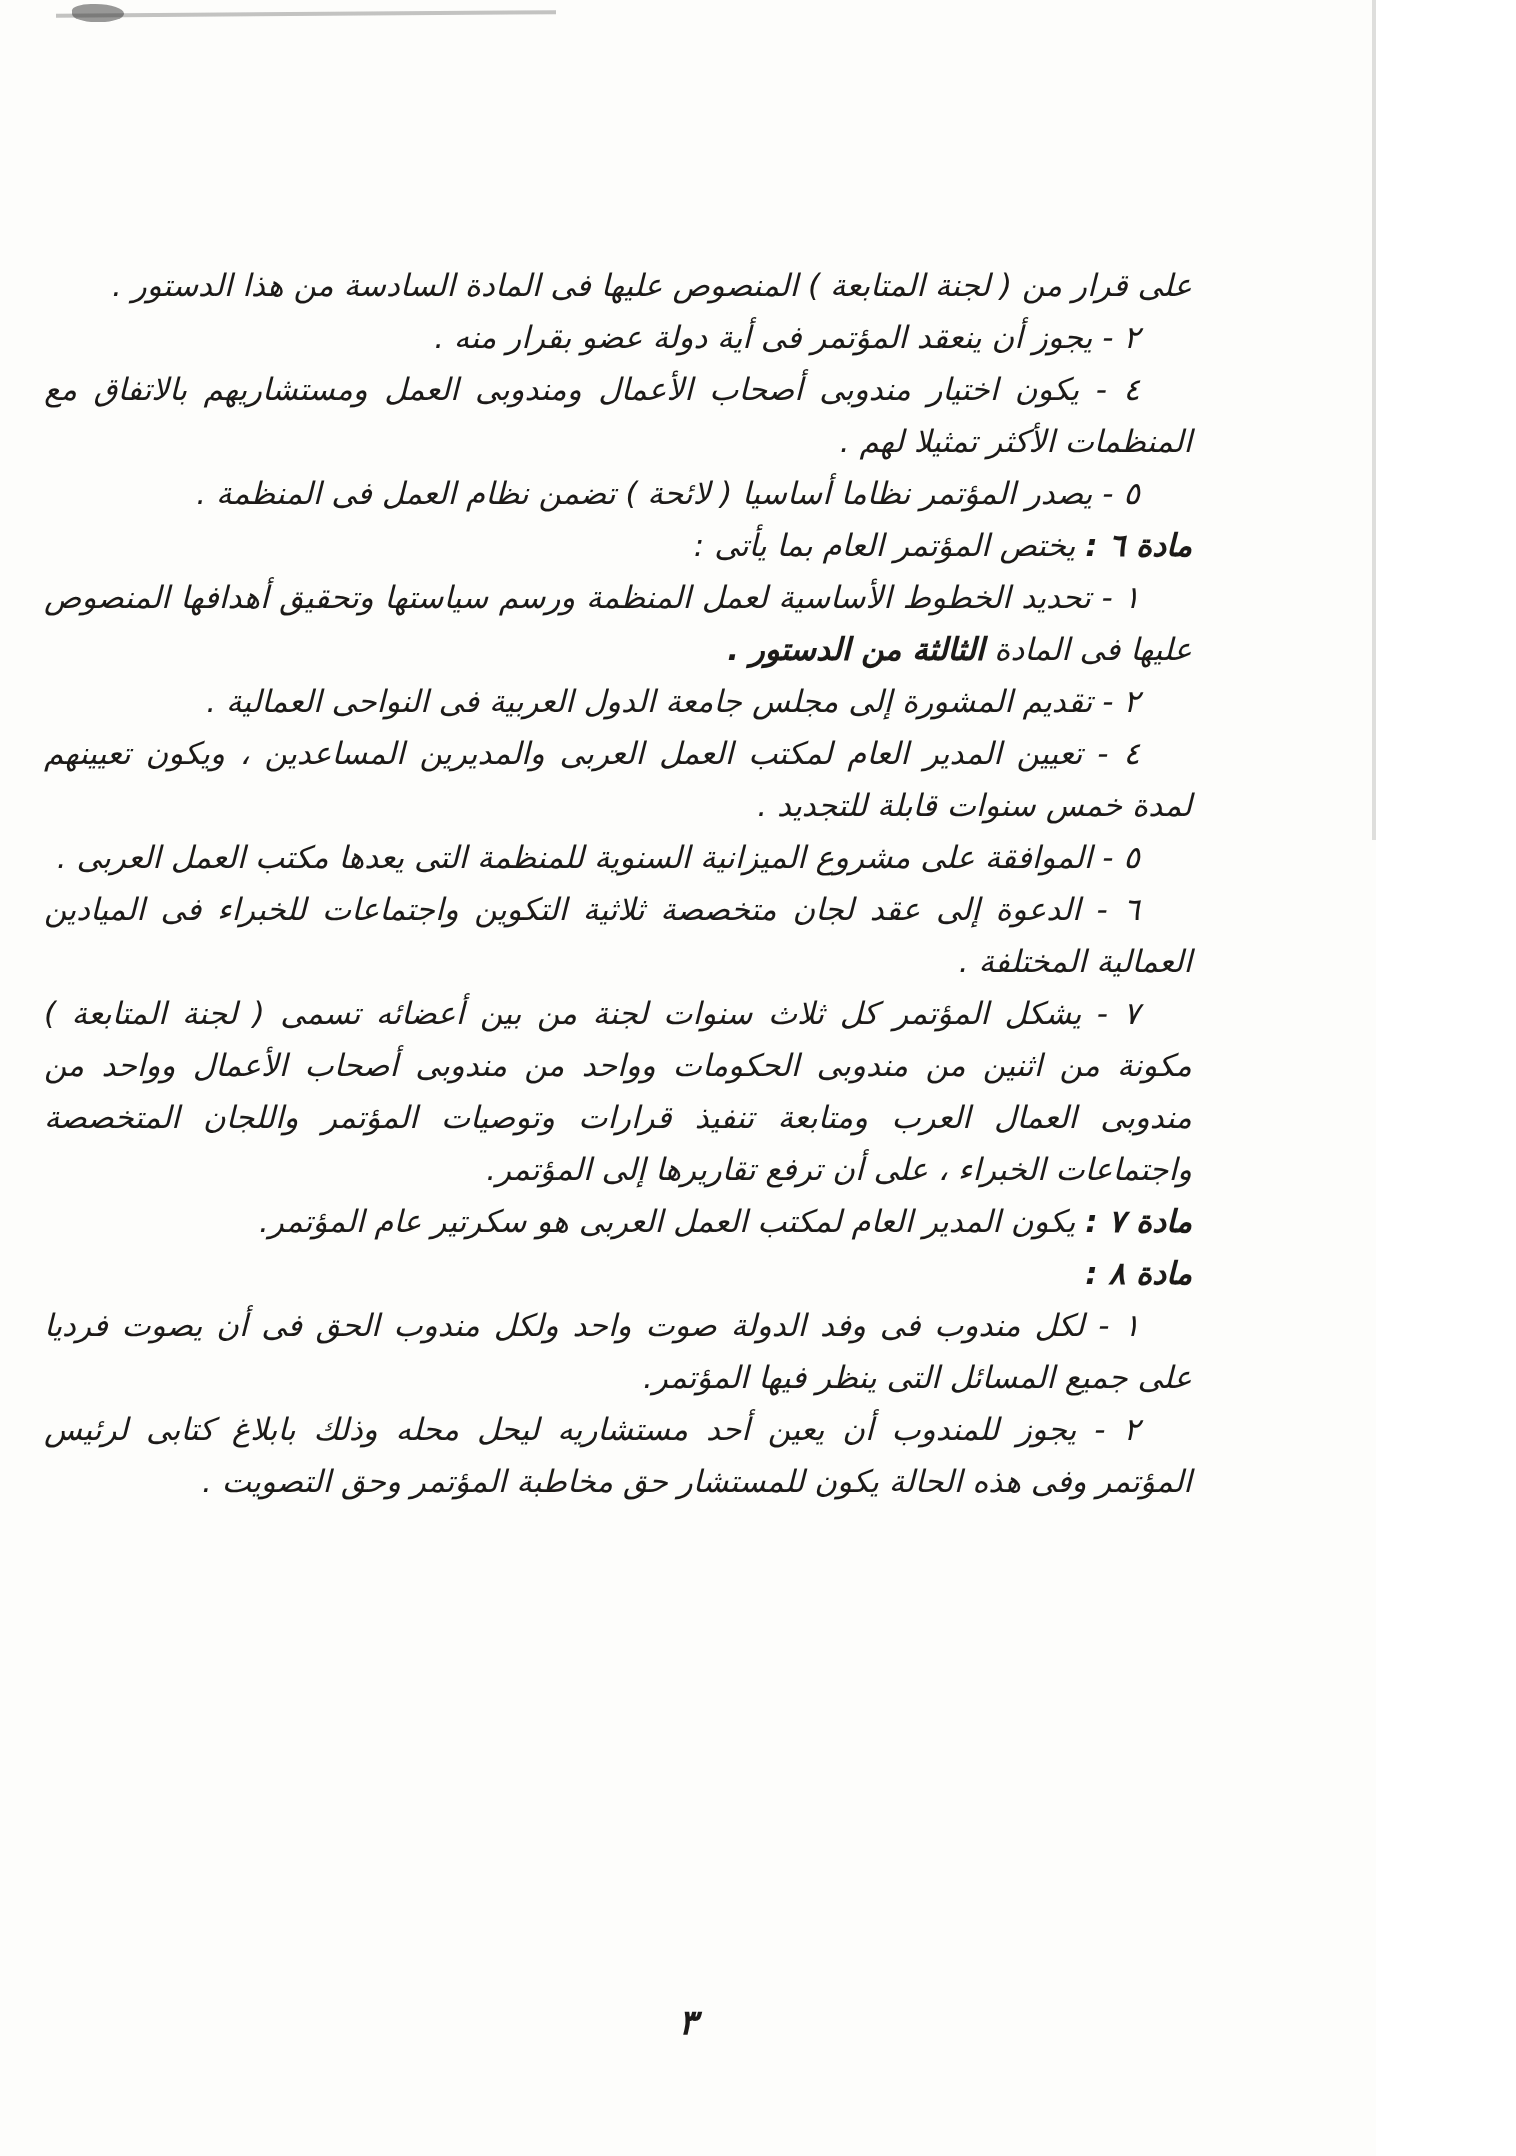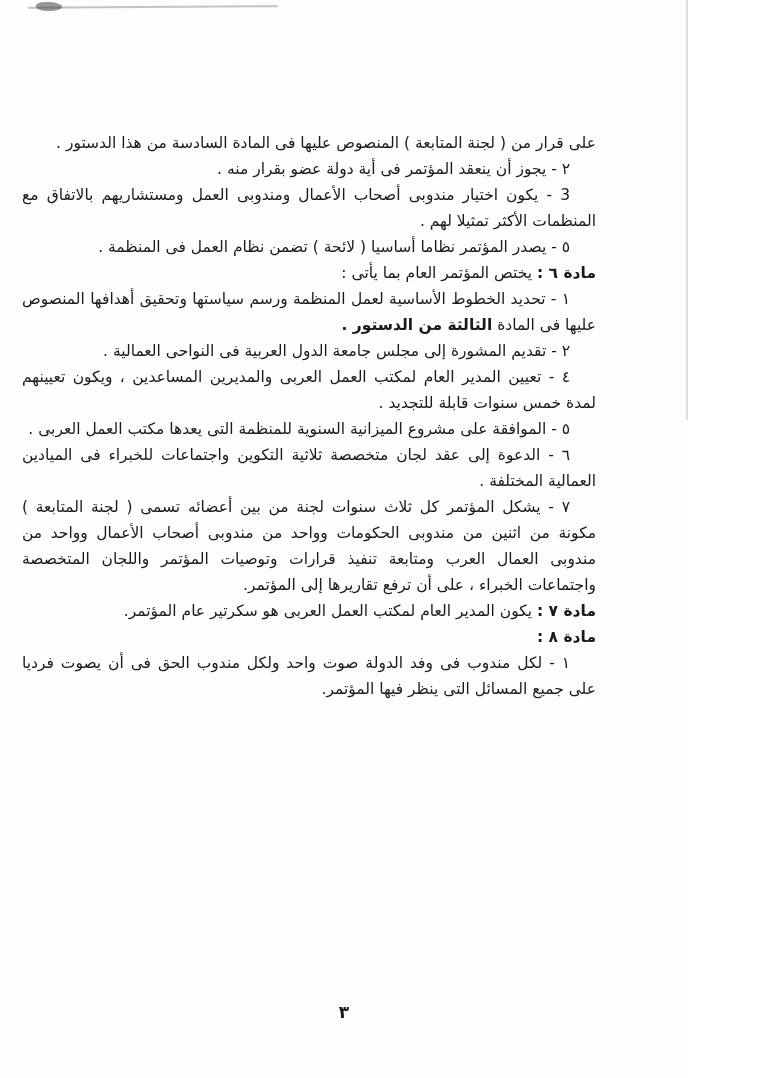--- a/index.html
+++ b/index.html
@@ -8,20 +8,21 @@
     background: #ffffff;
   }
   .page {
     position: relative;
     width: 688px;
     height: 1078px;
     background: #fdfdfb;
     overflow: hidden;
     font-family: "DejaVu Sans", sans-serif;
     color: #1c1a18;
+    font-style: italic;
   }
   
   .artifact { position: absolute; background: #555; opacity: 0.55; }
   .art-top-line { left: 28px; top: 6px; width: 250px; height: 2px; transform: rotate(-0.4deg); opacity: 0.35;}
   .art-corner { left: 36px; top: 2px; width: 26px; height: 9px; border-radius: 40% 60% 50% 50%; background:#333; opacity:.5;}
   .art-dot { left: 734px; top: 30px; width: 5px; height: 4px; border-radius: 50%; background:#444; opacity:.6;}
   .art-right-edge { right: 0px; top: 0px; width: 2px; height: 420px; opacity: 0.18; }
 
   .text-block {
     position: absolute;
@@ -67,21 +68,21 @@
     <p class="p">
       <span>على قرار من ( لجنة المتابعة ) المنصوص عليها فى المادة السادسة من هذا الدستور .</span>
     </p>
 
     <p class="p indent">
       <span>٢ - يجوز أن ينعقد المؤتمر فى أية دولة عضو بقرار منه .</span>
     </p>
 
 
     <p class="p indent">
-      <span>3 - يكون اختيار مندوبى أصحاب الأعمال ومندوبى العمل ومستشاريهم بالاتفاق مع المنظمات الأكثر تمثيلا لهم .</span>
+      <span>٤ - يكون اختيار مندوبى أصحاب الأعمال ومندوبى العمل ومستشاريهم بالاتفاق مع المنظمات الأكثر تمثيلا لهم .</span>
     </p>
 
     <p class="p indent">
       <span>٥ - يصدر المؤتمر نظاما أساسيا ( لائحة ) تضمن نظام العمل فى المنظمة .</span>
     </p>
 
     <p class="p sect">
       <span class="lead">مادة ٦ :</span><span> يختص المؤتمر العام بما يأتى :</span>
     </p>
 
@@ -115,19 +116,22 @@
     </p>
 
     <p class="p sect">
       <span class="lead">مادة ٨ :</span><span></span>
     </p>
 
     <p class="p indent">
       <span>١ - لكل مندوب فى وفد الدولة صوت واحد ولكل مندوب الحق فى أن يصوت فرديا على جميع المسائل التى ينظر فيها المؤتمر.</span>
     </p>
 
+    <p class="p indent">
+      <span>٢ - يجوز للمندوب أن يعين أحد مستشاريه ليحل محله وذلك بابلاغ كتابى لرئيس المؤتمر وفى هذه الحالة يكون للمستشار حق مخاطبة المؤتمر وحق التصويت .</span>
+    </p>
 
 
   </div>
 
   <div class="page-number">٣</div>
 
 </div>
 
 </body></html>

